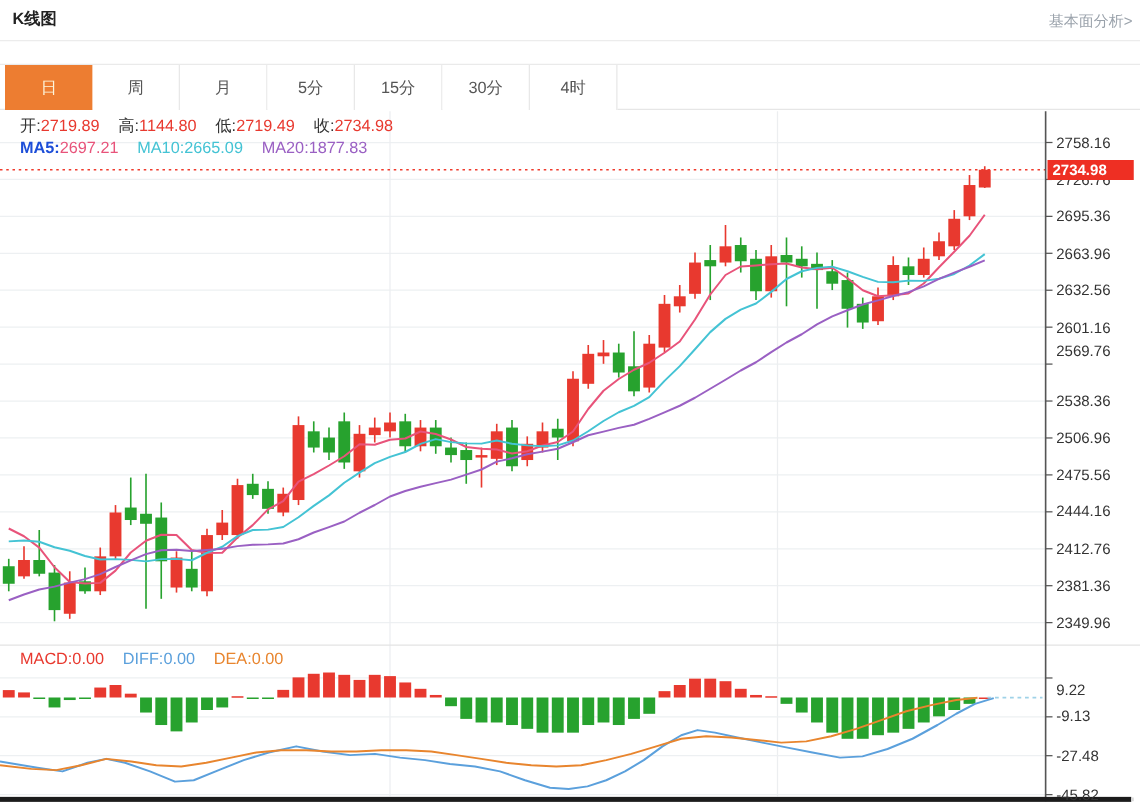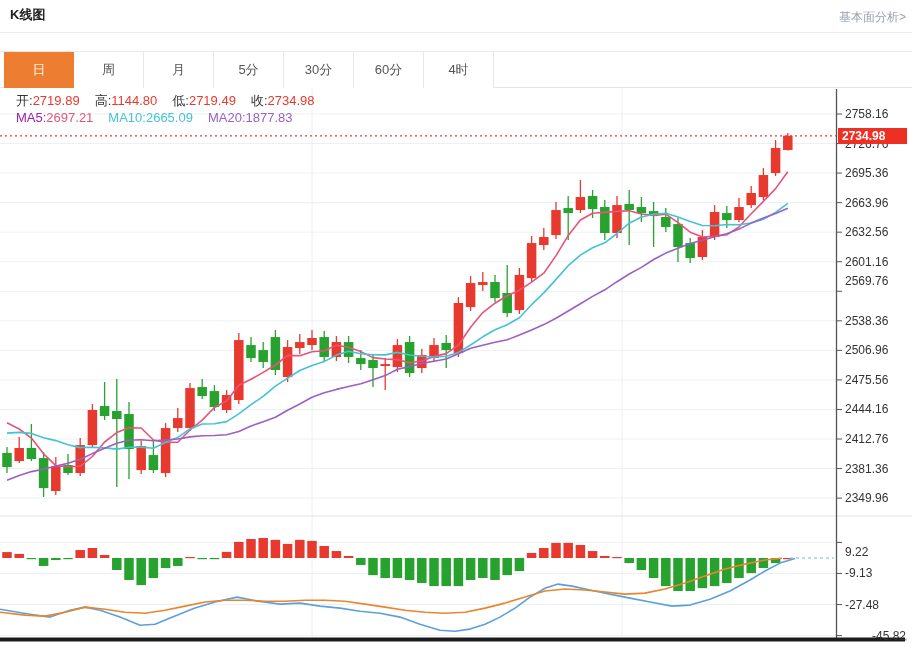--- a/index.html
+++ b/index.html
@@ -281,52 +281,57 @@
     <div class="hdr-title">K线图</div>
     <div class="hdr-link">基本面分析&gt;</div>
   </div>
 
   <div id="tabs-row">
     <div id="tabs">
         <div class="tab active">日</div>
         <div class="tab">周</div>
         <div class="tab">月</div>
         <div class="tab">5分</div>
+        <div class="tab">15分</div>
         <div class="tab">30分</div>
-        <div class="tab">60分</div>
         <div class="tab">4时</div>
       </div>
   </div>
 
   <div class="inforow" id="ohlc-row" style="top:92px;">
       <span class="item"><span class="lbl">开:</span><span style="color: rgb(232, 57, 47);">2719.89</span></span>
       <span class="item"><span class="lbl">高:</span><span style="color: rgb(232, 57, 47);">1144.80</span></span>
       <span class="item"><span class="lbl">低:</span><span style="color: rgb(232, 57, 47);">2719.49</span></span>
       <span class="item"><span class="lbl">收:</span><span style="color: rgb(232, 57, 47);">2734.98</span></span>
     </div>
   <div class="inforow" id="ma-row" style="top:110px;">
-      <span class="item"><span class="lbl" style="color: #a21caf;">MA5:</span><span style="color: rgb(232, 83, 122);">2697.21</span></span>
+      <span class="item"><span class="lbl" style="color: #1d4ed8; font-weight: bold;">MA5:</span><span style="color: rgb(232, 83, 122);">2697.21</span></span>
       <span class="item"><span class="lbl" style="color: rgb(68, 195, 212);">MA10:</span><span style="color: rgb(68, 195, 212);">2665.09</span></span>
       <span class="item"><span class="lbl" style="color: rgb(154, 96, 195);">MA20:</span><span style="color: rgb(154, 96, 195);">1877.83</span></span>
+    </div>
+  <div class="inforow" id="macd-row" style="top:519px;">
+      <span class="item"><span class="lbl" style="color: rgb(232, 57, 47);">MACD:</span><span style="color: rgb(232, 57, 47);">0.00</span></span>
+      <span class="item"><span class="lbl" style="color: rgb(91, 160, 220);">DIFF:</span><span style="color: rgb(91, 160, 220);">0.00</span></span>
+      <span class="item"><span class="lbl" style="color: rgb(232, 133, 46);">DEA:</span><span style="color: rgb(232, 133, 46);">0.00</span></span>
     </div>
 
   <div id="labels">
       <div class="tick-label" style="top: 107px;">2758.16</div>
       <div class="tick-label" style="top: 136.546px;">2726.76</div>
       <div class="tick-label" style="top: 166.092px;">2695.36</div>
       <div class="tick-label" style="top: 195.638px;">2663.96</div>
       <div class="tick-label" style="top: 225.185px;">2632.56</div>
       <div class="tick-label" style="top: 254.731px;">2601.16</div>
       <div class="tick-label" style="top: 274px;">2569.76</div>
       <div class="tick-label" style="top: 313.823px; text-align: right;">2538.36</div>
       <div class="tick-label" style="top: 343.369px;">2506.96</div>
       <div class="tick-label" style="top: 372.915px;">2475.56</div>
       <div class="tick-label" style="top: 402.462px;">2444.16</div>
       <div class="tick-label" style="top: 432.008px;">2412.76</div>
       <div class="tick-label" style="top: 461.554px;">2381.36</div>
       <div class="tick-label" style="top: 491.1px;">2349.96</div>
       <div class="tick-label" style="top: 545px;">9.22</div>
       <div class="tick-label" style="top: 566.466px;">-9.13</div>
       <div class="tick-label" style="top: 597.551px;">-27.48</div>
-      <div class="tick-label" style="top: 628.619px; margin-left: 27px;">-45.82</div>
+      <div class="tick-label" style="top: 628.619px;">-45.82</div>
       <div class="price-box" style="top: 127.811px; background: rgb(238, 47, 35);">2734.98</div>
     </div>
 </div>
 
 </body></html>

